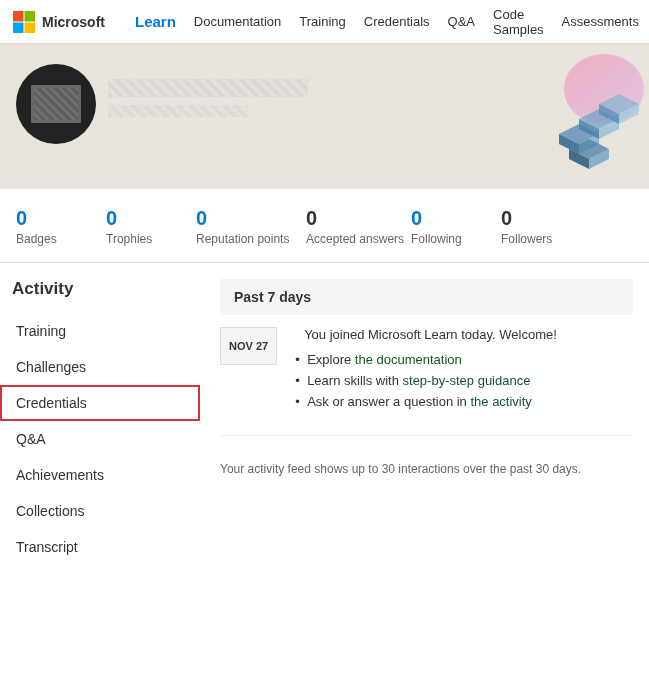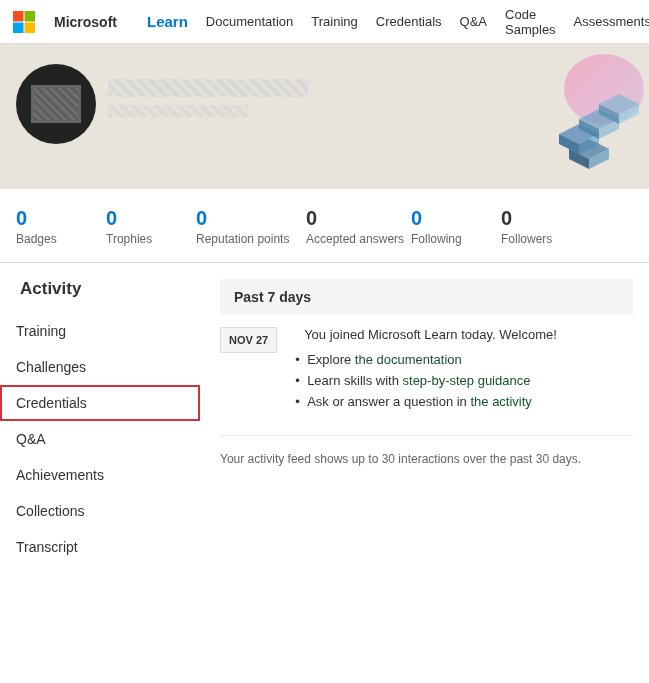--- a/index.html
+++ b/index.html
@@ -3,21 +3,21 @@
   <meta charset="utf-8">
   <style>
     * { margin: 0; padding: 0; box-sizing: border-box; }
     body { font-family: 'Segoe UI', Arial, sans-serif; font-size: 14px; color: #333; background: #fff; width: 649px; }
 
     
     .nav-bar {
       display: flex; align-items: center; height: 44px;
       border-bottom: 1px solid #ddd; padding: 0 12px; background: #fff;
     }
-    .nav-logo { display: flex; align-items: center; gap: 18px; margin-right: 10px; }
+    .nav-logo { display: flex; align-items: center; gap: 6px; margin-right: 10px; }
     .nav-logo-icon { width: 24px; height: 24px; }
     .nav-divider { width: 1px; height: 22px; background: #ccc; margin: 0 10px; }
     .nav-learn { font-size: 15px; font-weight: 600; color: #0078d4; margin-right: 18px; }
     .nav-links { display: flex; gap: 18px; align-items: center; }
     .nav-link { font-size: 13px; color: #333; text-decoration: none; cursor: pointer; }
 
     
     .profile-banner {
       background: #e8e3db; height: 145px; position: relative; overflow: hidden;
     }
@@ -62,21 +62,21 @@
     .stat-label { font-size: 12px; color: #666; margin-top: 2px; line-height: 1.3; }
 
     
     .main-content { display: flex; padding-top: 0; }
 
     
     .sidebar {
       width: 200px; min-width: 200px; padding: 16px 0; border-right: none;
     }
     .sidebar-heading {
-      font-size: 17px; font-weight: 700; color: #333; padding: 0 20px 14px;
+      font-size: 17px; font-weight: 700; color: #333; padding: 0 12px 14px;
     }
     .sidebar-item {
       display: block; padding: 10px 16px; font-size: 14px; color: #333;
       cursor: pointer; text-decoration: none; border: none; background: none;
       width: 100%; text-align: left;
     }
     .sidebar-item.active {
       border: 2px solid #d13438; color: #333; padding: 8px 14px;
     }
 
@@ -84,30 +84,30 @@
     .activity-panel {
       flex: 1; padding: 16px 16px 16px 20px;
     }
     .activity-period-header {
       background: #f5f5f5; padding: 10px 14px; font-size: 14px;
       font-weight: 600; color: #333; margin-bottom: 12px;
     }
     .activity-entry { display: flex; gap: 14px; margin-bottom: 14px; }
     .activity-date {
       background: #f5f5f5; border: 1px solid #ddd;
-      padding: 6px 8px; font-size: 11px; font-weight: 700; color: #333;
+      padding: 12px 8px; font-size: 11px; font-weight: 700; color: #333;
       white-space: nowrap; height: fit-content; min-width: 52px; text-align: center;
     }
     .activity-text { font-size: 13px; color: #333; margin-left: 13px; }
     .activity-list { margin-top: 10px; padding-left: 0; list-style: none; }
     .activity-list li { position: relative; padding-left: 16px; margin-bottom: 6px; font-size: 13px; color: #333; }
     .activity-list li::before { content: '•'; position: absolute; left: 4px; }
     .activity-list a { color: #14532d; text-decoration: none; }
     .activity-footer {
-      margin-top: 20px; font-size: 12px; color: #666; padding-top: 16px;
+      margin-top: 20px; font-size: 12px; color: #666; padding-top: 26px;
       border-top: 1px solid #eee;
     }
     .ext-icon { font-size: 10px; vertical-align: super; }
   </style>
 </head>
 <body>
 
 <nav class="nav-bar">
   <div class="nav-logo">
     <svg class="nav-logo-icon" viewBox="0 0 24 24" xmlns="http://www.w3.org/2000/svg">

